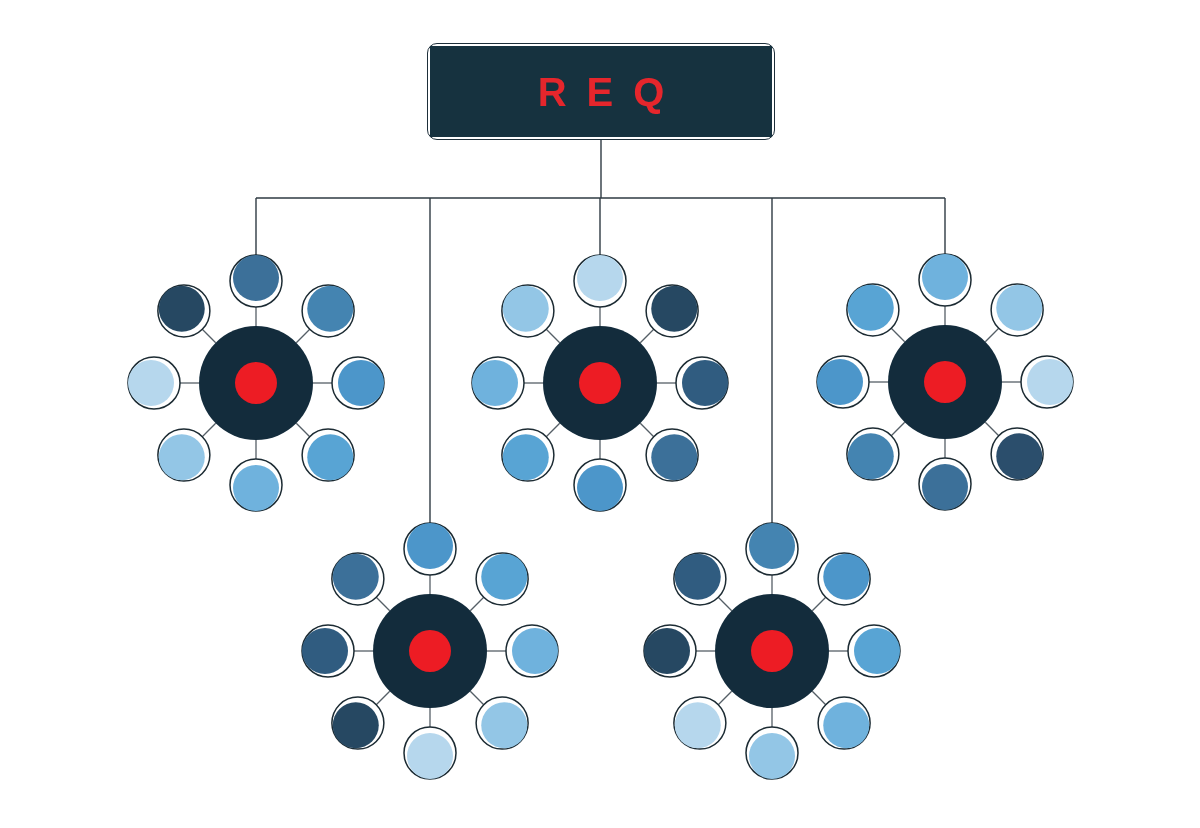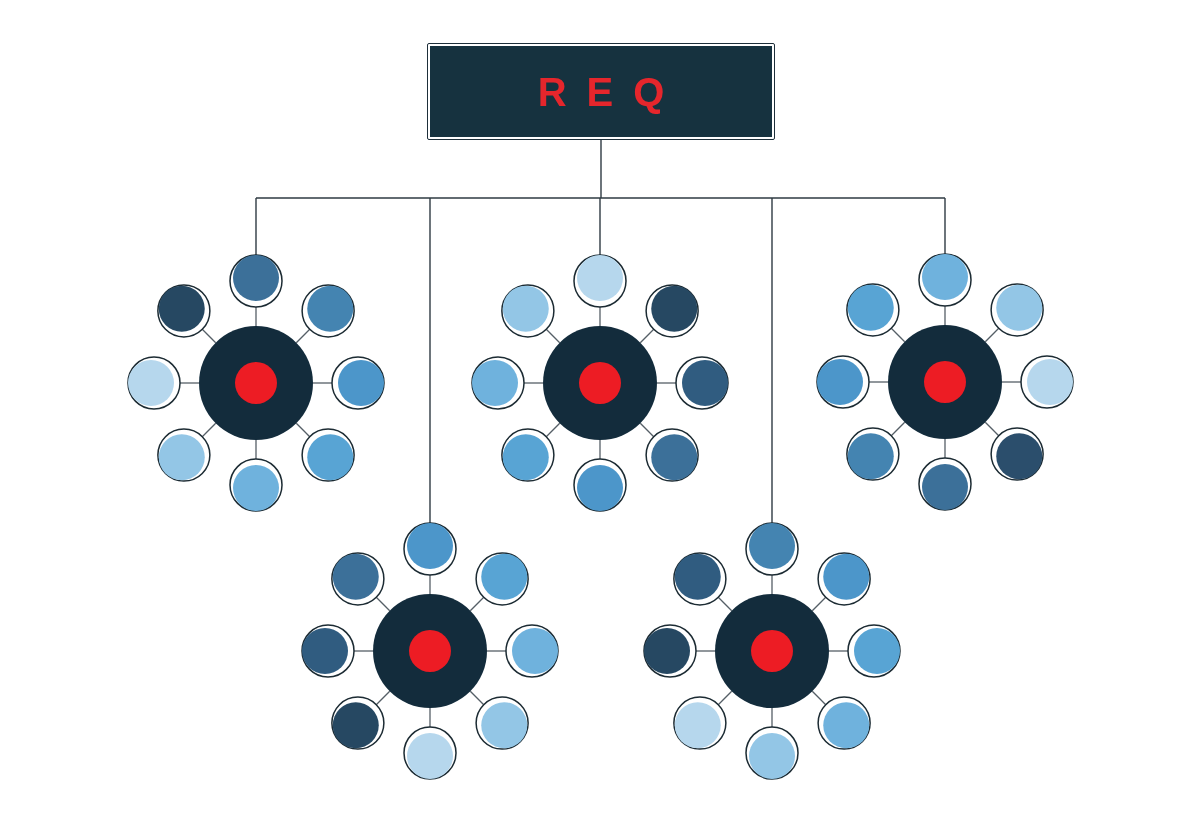--- a/index.html
+++ b/index.html
@@ -19,21 +19,21 @@
     position: absolute;
     left: 0;
     top: 0;
   }
   .req-box {
     position: absolute;
     box-sizing: border-box;
     border: 1.5px solid #1e2f3a;
     background: #ffffff;
     padding: 2px;
-    border-radius: 2px;
+    border-radius: 10px;
   }
   .req-inner {
     width: 100%;
     height: 100%;
     background: #16323f;
     display: flex;
     align-items: center;
     justify-content: center;
   }
   .req-label {

